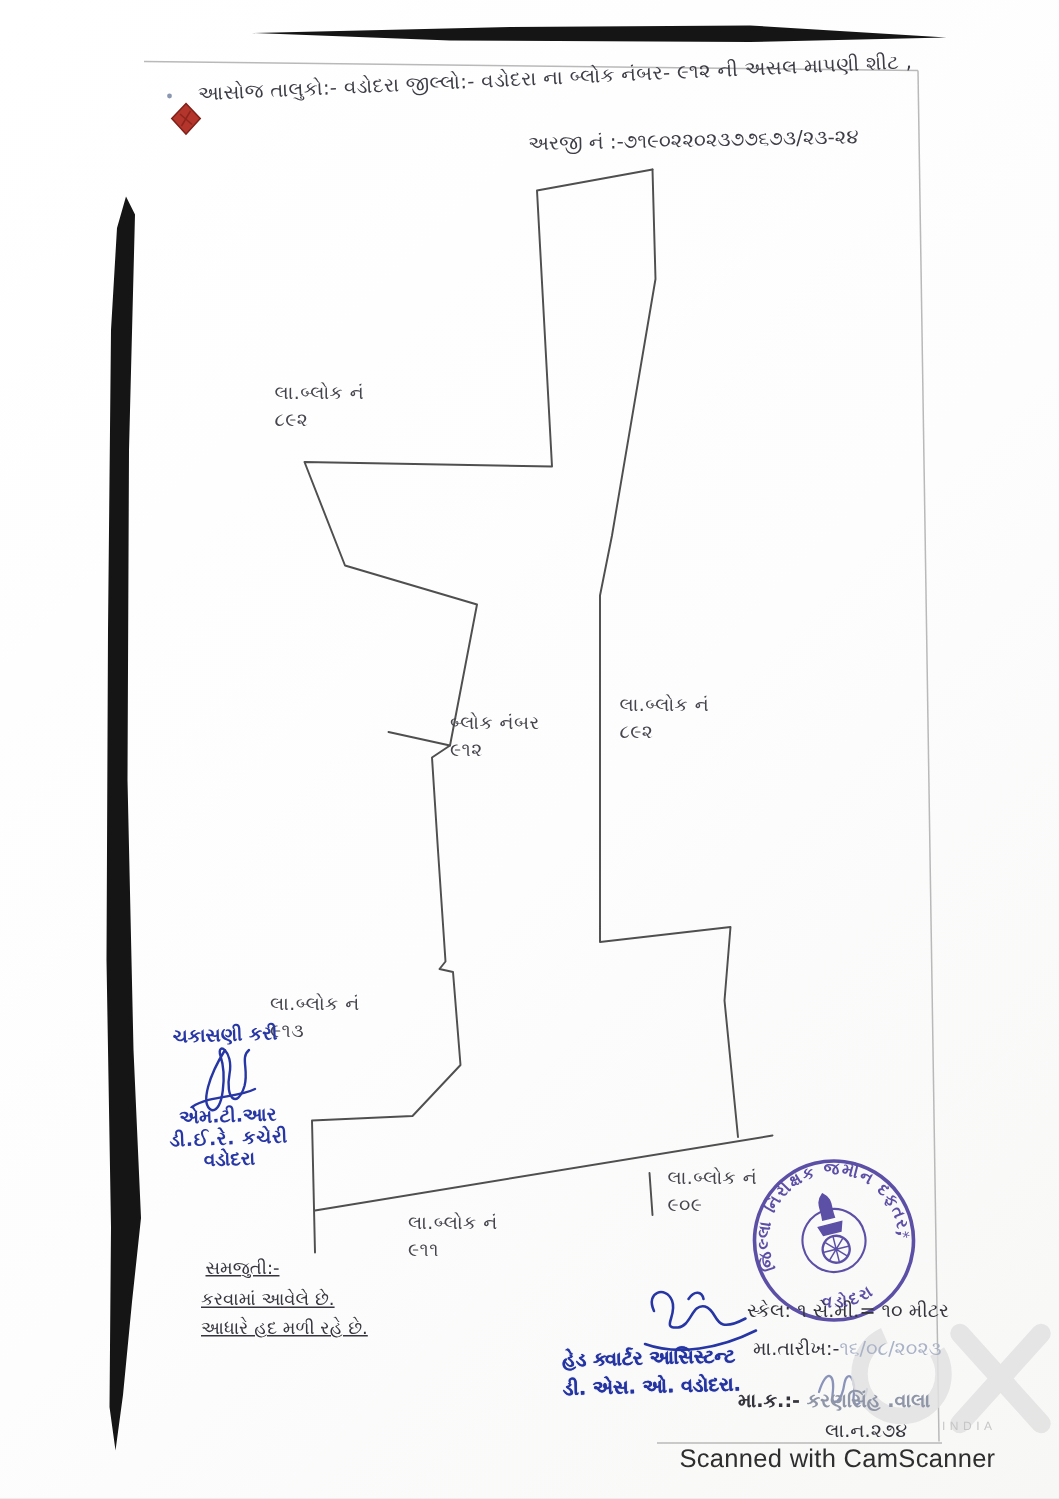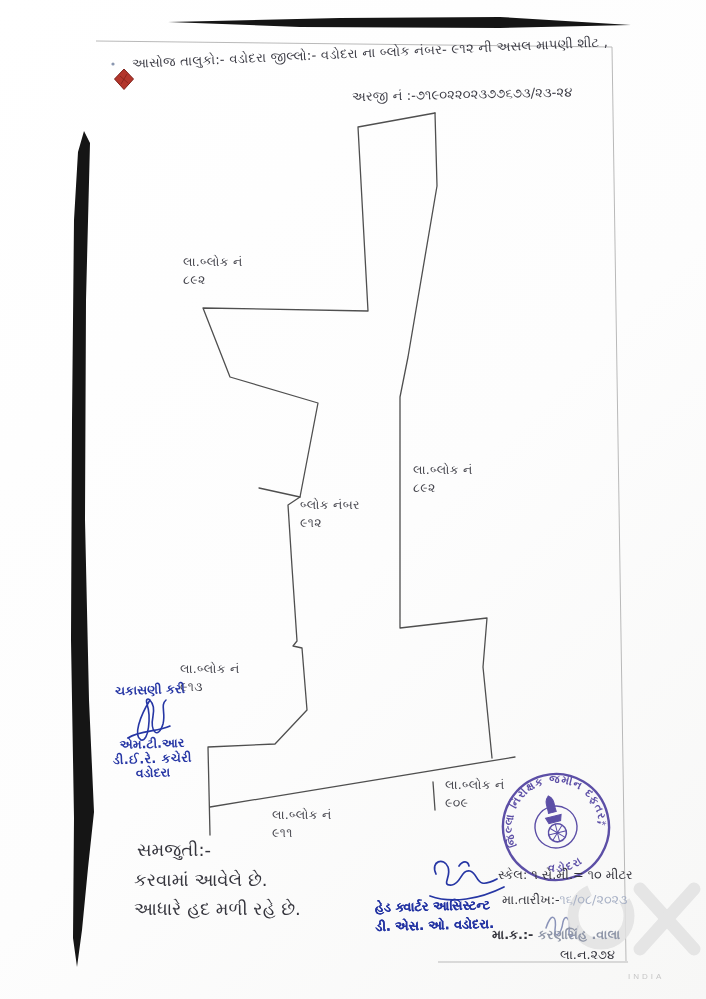--- a/index.html
+++ b/index.html
@@ -10,52 +10,52 @@
   }
   .abs{position:absolute;}
   
   .hdr1{left:132px;top:56px;width:470px;font-size:13.2px;letter-spacing:.2px;
         color:#3d3d46;transform:rotate(-2.6deg);transform-origin:left center;white-space:nowrap;}
   .hdr2{left:352px;top:86px;width:300px;font-size:13.2px;color:#3d3d46;
         transform:rotate(-1.2deg);white-space:nowrap;}
   
   .maplabel{text-align:left;font-size:12.5px;line-height:1.4;color:#45454d;letter-spacing:.3px;}
   .lb-892-top{left:183px;top:253px;width:100px;}
-  .lb-912{left:300px;top:496px;width:100px;}
+  .lb-912{left:300px;top:473px;width:100px;}
   .lb-892-right{left:413px;top:461px;width:100px;}
   .lb-913{left:180px;top:660px;width:100px;}
   .lb-911{left:272px;top:806px;width:100px;}
   .lb-909{left:445px;top:776px;width:100px;}
   
   .verify{left:104px;top:683px;width:95px;text-align:center;color:#2737a5;
           font-weight:bold;font-size:12.5px;line-height:1.15;transform:rotate(-2deg);}
   .verify .v1{margin-bottom:40px;}
   .verify .v3{letter-spacing:.5px;}
   
-  .notes{left:112px;top:836px;width:330px;font-size:18px;color:#35353d;line-height:1.58;}
+  .notes{left:112px;top:836px;width:330px;font-size:12px;color:#35353d;line-height:1.58;text-decoration:underline;}
   .notes .nh{margin-left:25px;margin-bottom:2px;}
   .notes .ind{margin-left:22px;}
   
   .officer{left:375px;top:897px;width:160px;color:#2434a3;font-weight:bold;
            font-size:12.8px;line-height:1.45;transform:rotate(-1.5deg);white-space:nowrap;
            text-shadow:0 0 .5px #2434a3;}
   
   .meas{left:498px;top:868px;width:200px;font-size:12.8px;color:#34343c;line-height:1.1;}
   .meas .row{position:absolute;white-space:nowrap;}
   .m-scale{left:0;top:0px;}
   .m-date{left:4px;top:25px;}
   .faint{color:#a9b2c6;}
   .m-mk{left:-6px;top:60px;font-weight:bold;}
-  .m-ln{left:52px;top:80px;margin-left:10px;}
+  .m-ln{left:52px;top:80px;}
   .faded{color:#8f96a8;}
   
   .csfoot{left:453px;top:963px;width:250px;font-size:17px;color:#2e2e2e;
           font-family:"Liberation Sans",sans-serif;font-weight:500;letter-spacing:.2px;}
   .wm-india{left:628px;top:946px;font-size:8px;color:#c6c6c6;letter-spacing:3px;
-            font-family:"Liberation Sans",sans-serif;margin-top:26px;}
+            font-family:"Liberation Sans",sans-serif;}
   svg{position:absolute;left:0;top:0;pointer-events:none;}
 </style>
 </head>
 <body>
 
 <div id="page">
 
   <svg width="706" height="999" viewBox="0 0 706 999">
 
     <g stroke="#b9b9b9" stroke-width="1" fill="none">
@@ -183,14 +183,15 @@
     <div class="row m-date">
       <span>મા.તારીખ:-</span><span class="faint">૧૬/૦૮/૨૦૨૩</span>
     </div>
     <div class="row m-mk">
       <span>મા.ક.:-</span><span class="faded"> કરણસિંહ .વાલા</span>
     </div>
     <div class="row m-ln">લા.ન.૨૭૪</div>
   </div>
 
   <div class="abs wm-india">INDIA</div>
+  <div class="abs csfoot">Scanned with CamScanner</div>
 
 </div>
 
 </body></html>

